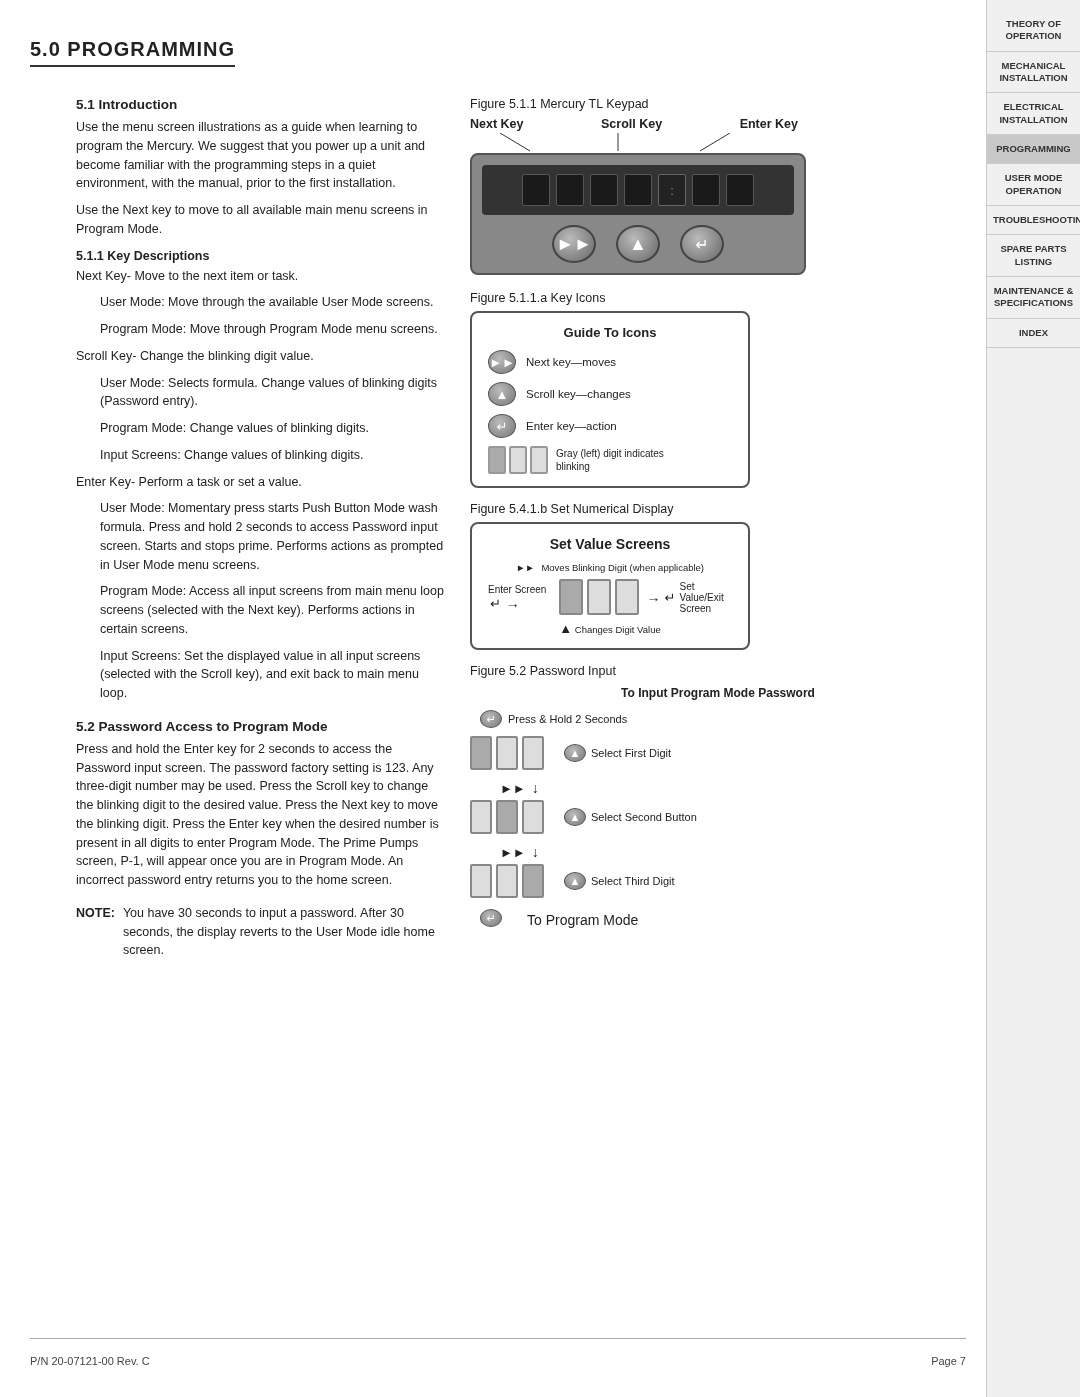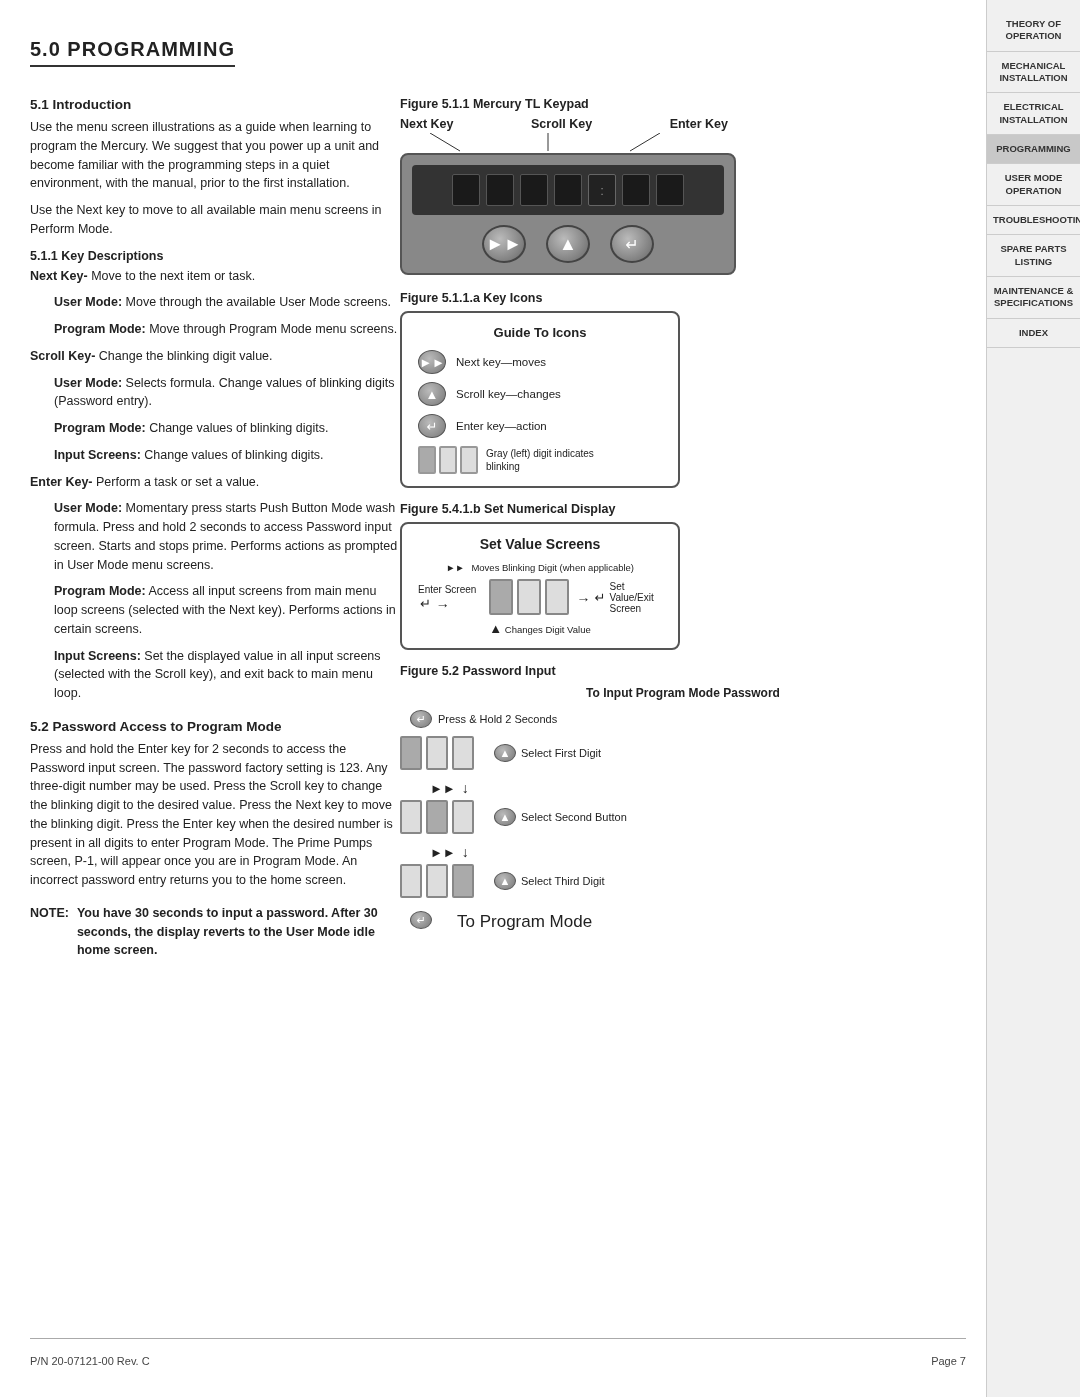--- a/index.html
+++ b/index.html
@@ -64,20 +64,22 @@
       letter-spacing: 1px;
       text-transform: uppercase;
       border-bottom: 2px solid #333;
       padding-bottom: 4px;
       display: inline-block;
     }
 
     
     .two-col {
       display: flex;
+      gap: 24px;
+      margin-left: 46px;
     }
 
     .left-col {
       flex: 0 0 370px;
     }
 
     .right-col {
       flex: 1;
     }
 
@@ -94,27 +96,27 @@
       margin-bottom: 4px;
       margin-top: 10px;
     }
 
     p {
       margin-bottom: 8px;
       line-height: 1.5;
       font-size: 12.5px;
     }
 
-    .bold { font-weight: bold; }
+    .bold { font-weight: normal; }
     .indent { margin-left: 24px; }
 
     
     .figure-label {
       font-size: 12.5px;
-      font-weight: bold;
+      font-weight: normal;
       margin-bottom: 6px;
       margin-top: 14px;
     }
 
     
     .key-icons-box {
       border: 2px solid #555;
       border-radius: 8px;
       padding: 12px 16px;
       width: 280px;
@@ -316,21 +318,21 @@
       color: #444;
     }
 
     
     .select-digit-label {
       font-size: 11px;
     }
 
     
     .to-program-label {
-      font-size: 17px;
+      font-size: 14px;
       margin-top: 4px;
       margin-left: 20px;
     }
   </style>
 </head>
 <body>
 
 <div class="page-wrapper">
 
   <div class="main-content">
@@ -339,21 +341,21 @@
       <div class="page-title">5.0  PROGRAMMING</div>
     </div>
 
     <div class="two-col">
 
       <div class="left-col">
 
         <div class="section-title">5.1   Introduction</div>
 
         <p>Use the menu screen illustrations as a guide when learning to program the Mercury. We suggest that you power up a unit and become familiar with the programming steps in a quiet environment, with the manual, prior to the first installation.</p>
-        <p>Use the Next key to move to all available main menu screens in Perform Mode.</p>
+        <p>Use the Next key to move to all available main menu screens in Program Mode.</p>
 
         <div class="section-title-sm">5.1.1  Key Descriptions</div>
 
         <p>
           <span class="bold">Next Key-</span>
           <span>Move to the next item or task.</span>
         </p>
 
         <p class="indent">
           <span class="bold">User Mode:</span>

